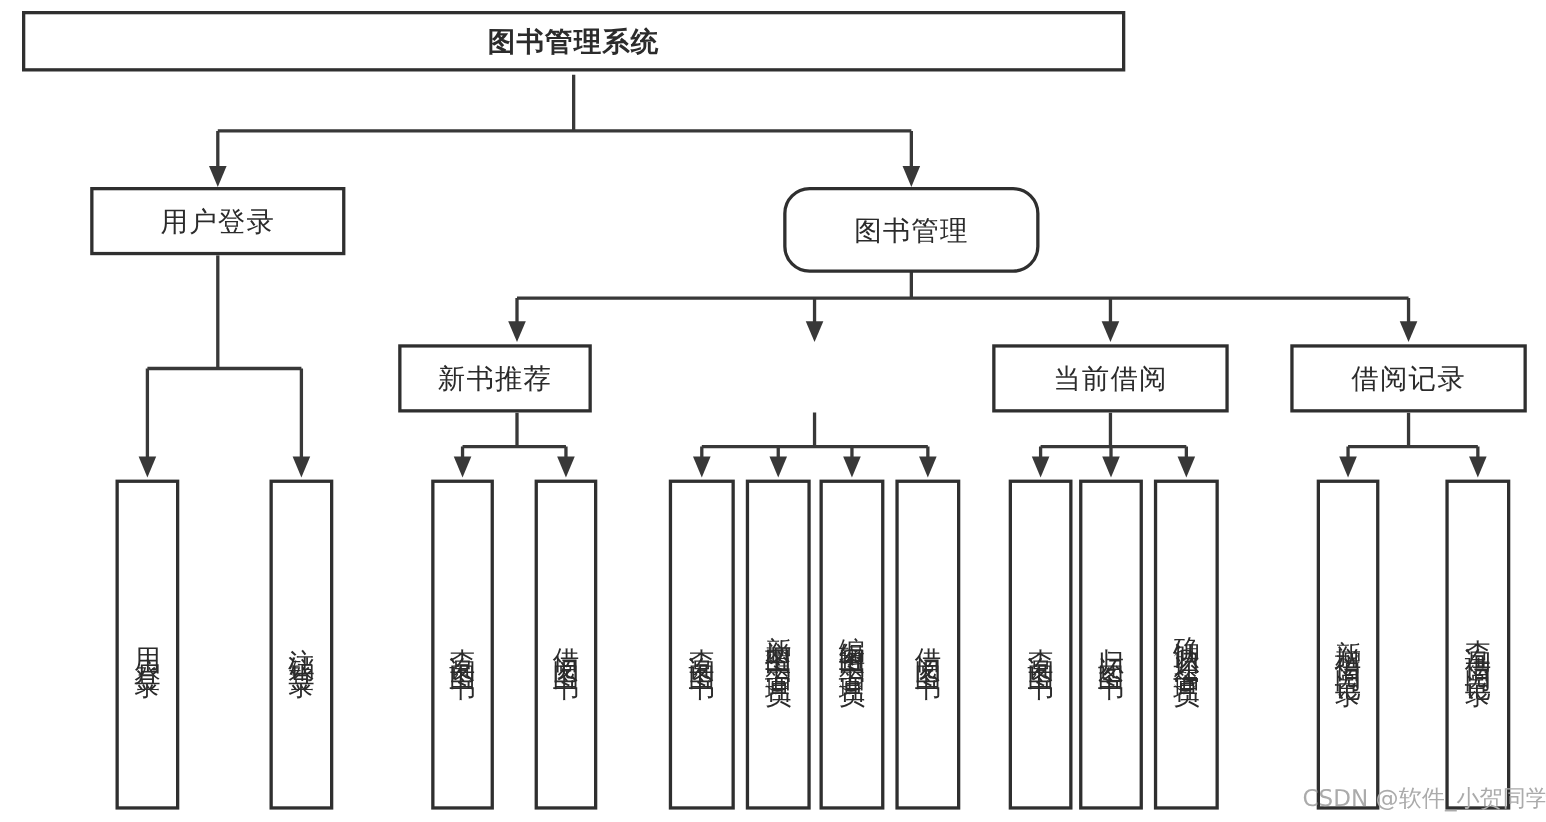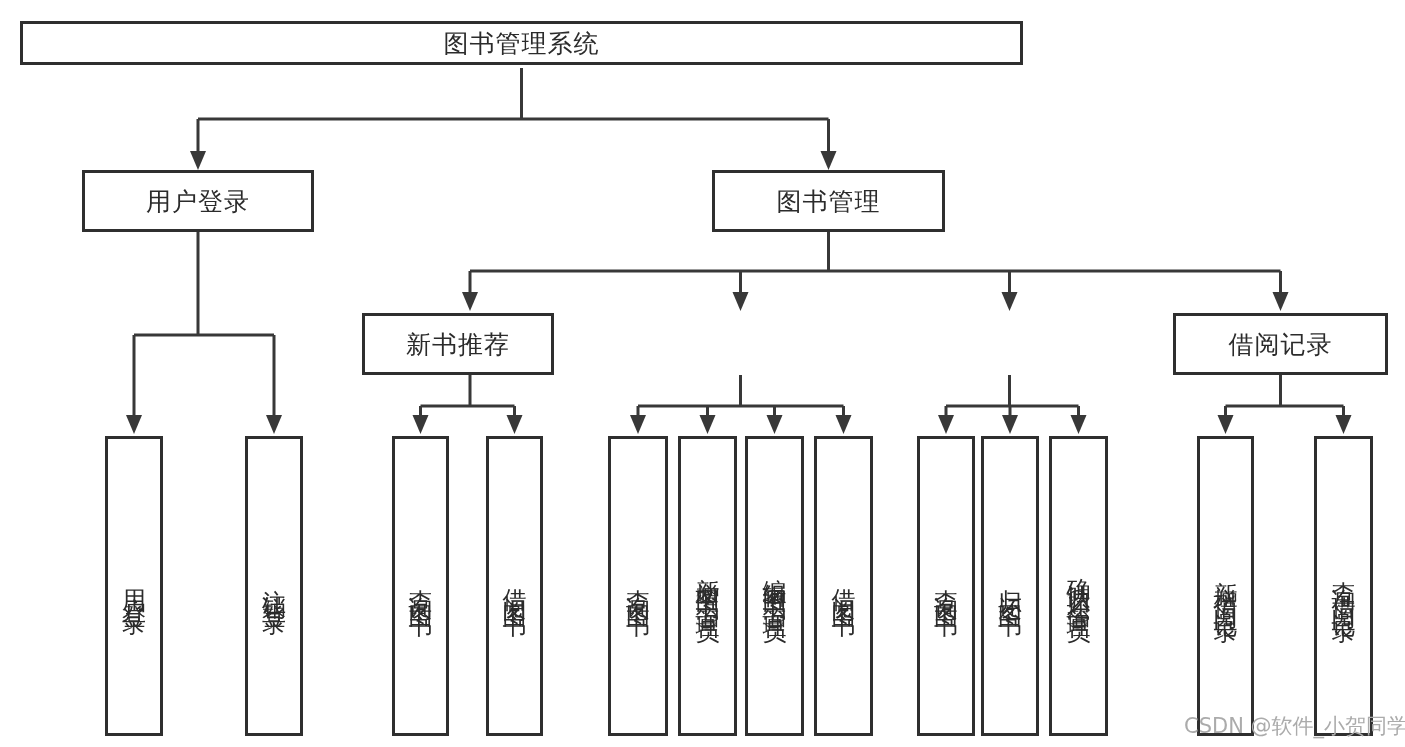--- a/index.html
+++ b/index.html
@@ -105,33 +105,36 @@
       <polygon points="766.5,415 782.5,415 774.5,434"></polygon>
       <polygon points="835.5,415 851.5,415 843.5,434"></polygon>
       <polygon points="938,415 954,415 946,434"></polygon>
       <polygon points="1002,415 1018,415 1010,434"></polygon>
       <polygon points="1070.5,415 1086.5,415 1078.5,434"></polygon>
       <polygon points="1217.5,415 1233.5,415 1225.5,434"></polygon>
       <polygon points="1335.5,415 1351.5,415 1343.5,434"></polygon>
     </g>
   </svg>
 
-  <div class="box hbox" style="left:20px; top:21px; width:1003px; height:44px;">
+  <div class="box hbox" style="left:20px; top:10px; width:1003px; height:55px;font-weight:bold;">
     <span>图书管理系统</span>
   </div>
 
   <div class="box hbox" style="left:82px; top:170px; width:232px; height:62px;">
     <span>用户登录</span>
   </div>
-  <div class="box hbox" style="left:712px; top:170px; width:233px; height:62px;">
+  <div class="box hbox" style="left:712px; top:170px; width:233px; height:78px;border-radius:24px;">
     <span>图书管理</span>
   </div>
 
-  <div class="box hbox" style="left:362px; top:313px; width:192px; height:62px;">
+  <div class="box hbox" style="left:362px; top:313px; width:176px; height:62px;">
     <span>新书推荐</span>
+  </div>
+  <div class="box hbox" style="left:902px; top:313px; width:215px; height:62px;">
+    <span>当前借阅</span>
   </div>
   <div class="box hbox" style="left:1173px; top:313px; width:215px; height:62px;">
     <span>借阅记录</span>
   </div>
 
   <div class="box vbox" style="left:105px; top:436px; width:58px; height:300px;">
     <span>用户登录</span>
   </div>
   <div class="box vbox" style="left:245px; top:436px; width:58px; height:300px;">
     <span>注销登录</span>

